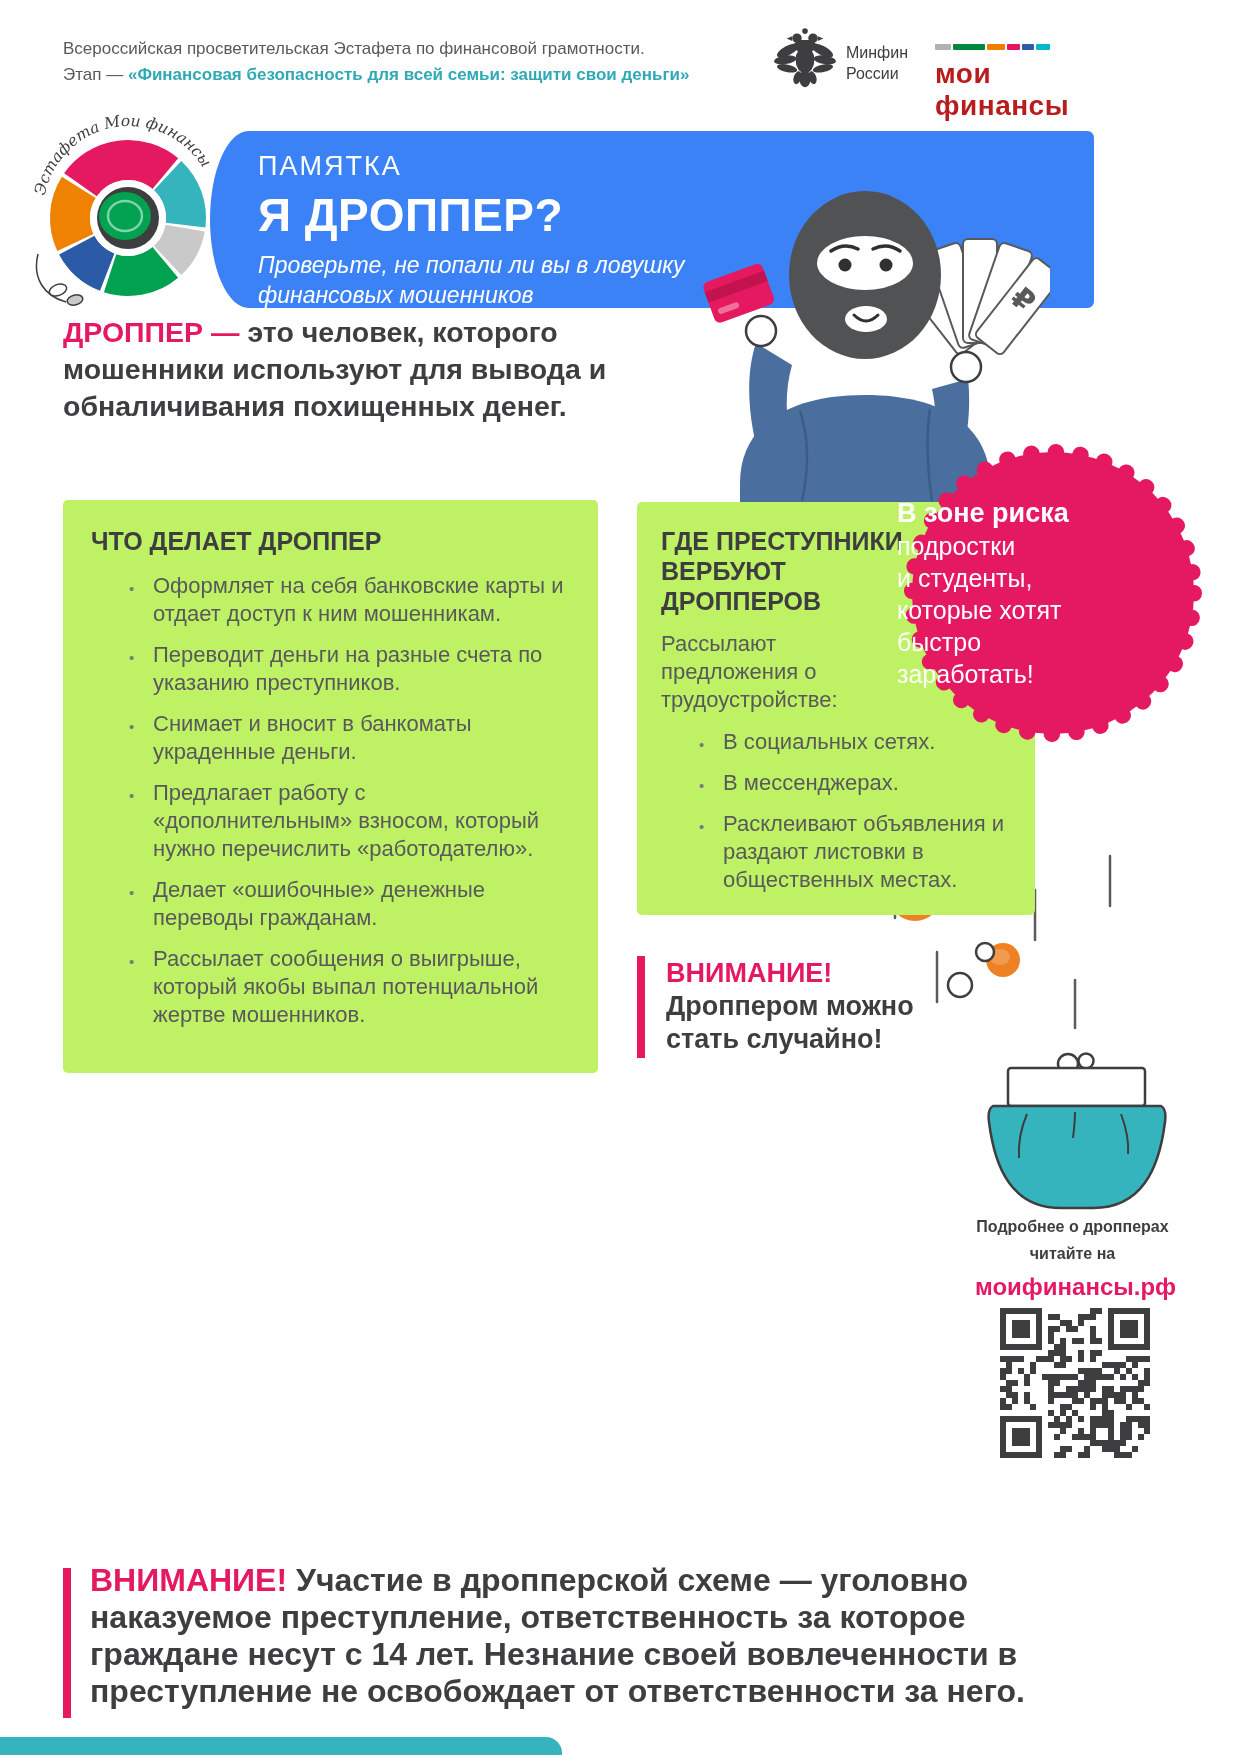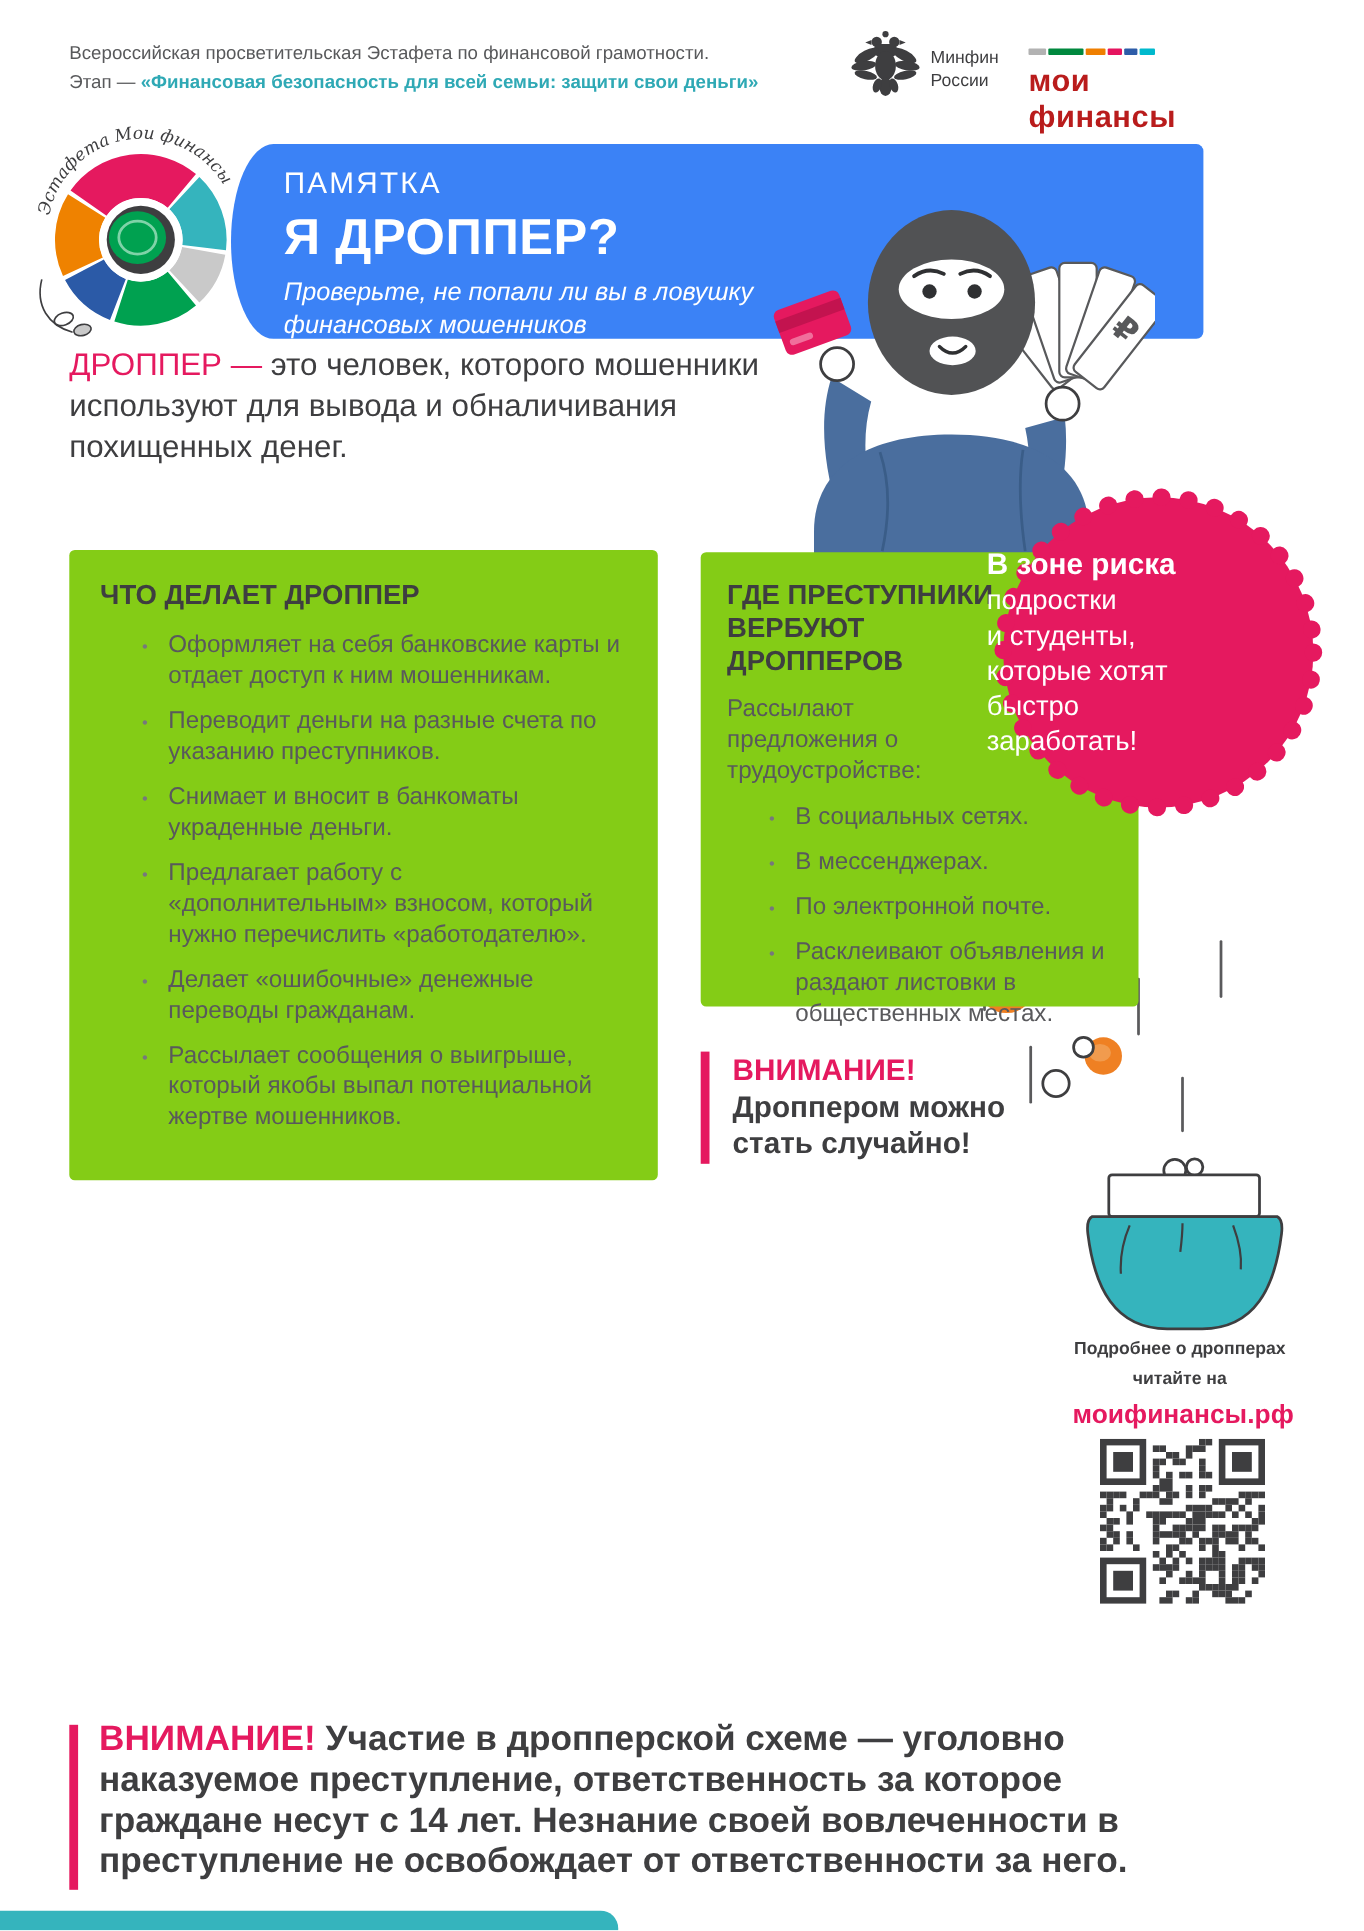--- a/index.html
+++ b/index.html
@@ -19,28 +19,28 @@
   
   .band{position:absolute;left:210px;top:114px;width:884px;height:177px;background:#3b82f6;
         border-radius:48px 8px 8px 48px / 110px 8px 8px 110px;z-index:1;color:#fff;
         padding:20px 30px 0 48px;box-sizing:border-box;margin-top:17px;}
   .band .kicker{font-size:27px;letter-spacing:2px;font-weight:400;}
   .band .title{font-size:46px;font-weight:bold;margin-top:6px;letter-spacing:.5px;}
   .band .subtitle{font-size:23px;font-style:italic;line-height:30px;margin-top:8px;max-width:500px;}
   .estafeta-logo{position:absolute;left:28px;top:104px;z-index:2;}
 
   
-  .definition{position:absolute;left:63px;top:314px;width:628px;font-size:28.5px;font-weight:normal;
+  .definition{position:absolute;left:63px;top:314px;width:628px;font-size:28.5px;font-weight:bold;
               line-height:37px;color:#3e3e40;z-index:2;}
   .definition .term{color:#e5195f;}
 
   .man-illu{position:absolute;left:680px;top:183px;z-index:2;}
 
   
-  .gbox{position:absolute;background:#84cc16;border-radius:5px;box-sizing:border-box;z-index:3;}
+  .gbox{position:absolute;background:#bef264;border-radius:5px;box-sizing:border-box;z-index:3;}
   .gbox h3{margin:0;font-size:25px;font-weight:bold;color:#3e3e40;line-height:30px;}
   .gbox ul{list-style:none;margin:16px 0 0;padding:0;}
   .gbox li{position:relative;font-size:22px;line-height:28px;color:#59595c;margin-bottom:13px;}
   .gbox li::before{content:"•";position:absolute;left:0;top:3px;font-size:15px;color:#77787b;}
 
   .box-what{left:63px;top:500px;width:535px;height:573px;padding:26px 28px 0;}
   .box-what ul{margin-left:38px;}
   .box-what li{padding-left:24px;}
 
   .box-where{left:637px;top:502px;width:398px;height:413px;padding:24px 24px 0;}
@@ -216,21 +216,20 @@
       <li>Рассылает сообщения о выигрыше, который якобы выпал потенциальной жертве мошенников.</li>
     </ul>
   </div>
 
   <div class="gbox box-where">
     <h3>ГДЕ ПРЕСТУПНИКИ ВЕРБУЮТ ДРОППЕРОВ</h3>
     <div class="intro">Рассылают предложения о трудоустройстве:</div>
     <ul>
       <li>В социальных сетях.</li>
       <li>В мессенджерах.</li>
-      <li>По электронной почте.</li>
       <li>Расклеивают объявления и раздают листовки в общественных местах.</li>
     </ul>
   </div>
 
   <div class="risk">
     <svg width="312" height="312" viewBox="0 0 312 312">
       <circle cx="156" cy="156" r="141" fill="#e5195f"></circle>
       <circle cx="156" cy="156" r="141" fill="none" stroke="#e5195f" stroke-width="16" stroke-linecap="round" stroke-dasharray="0.5 24.2"></circle>
     </svg>
     <div class="risk-text">

